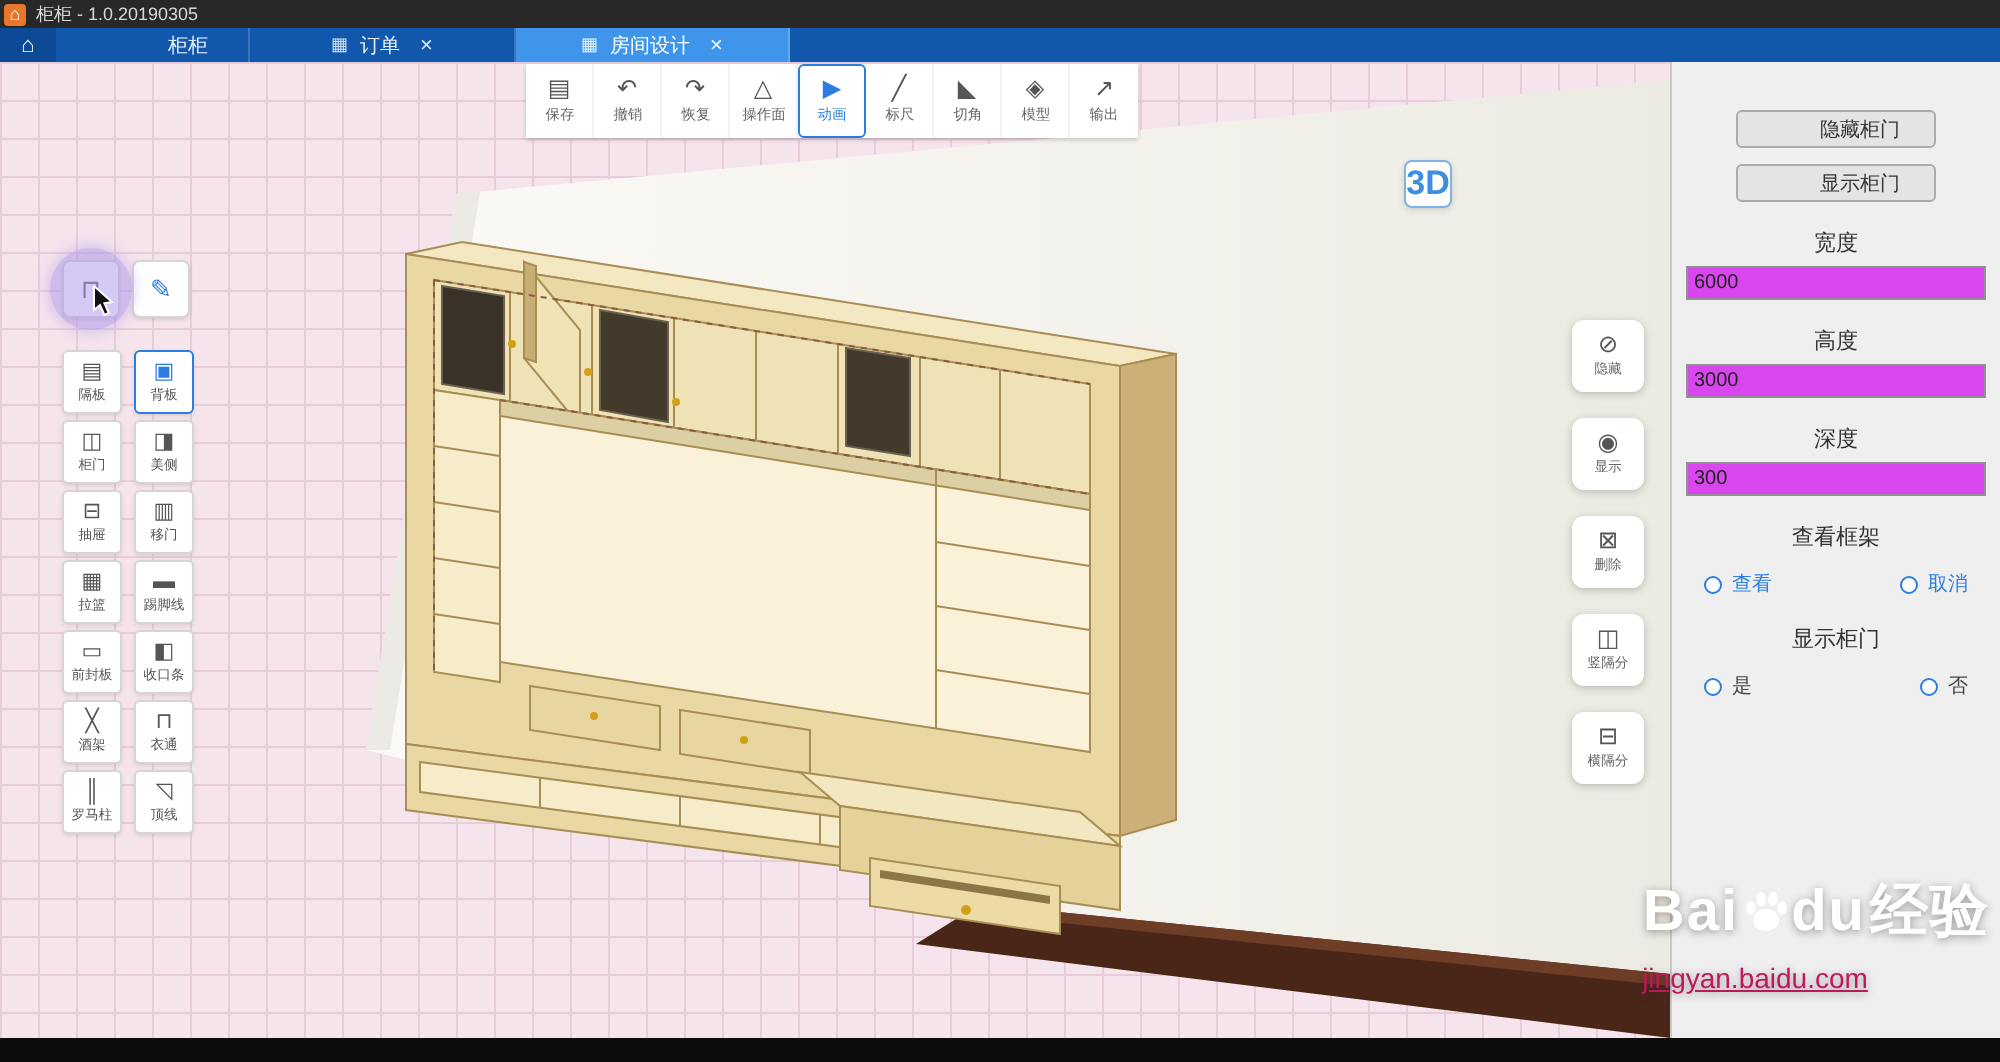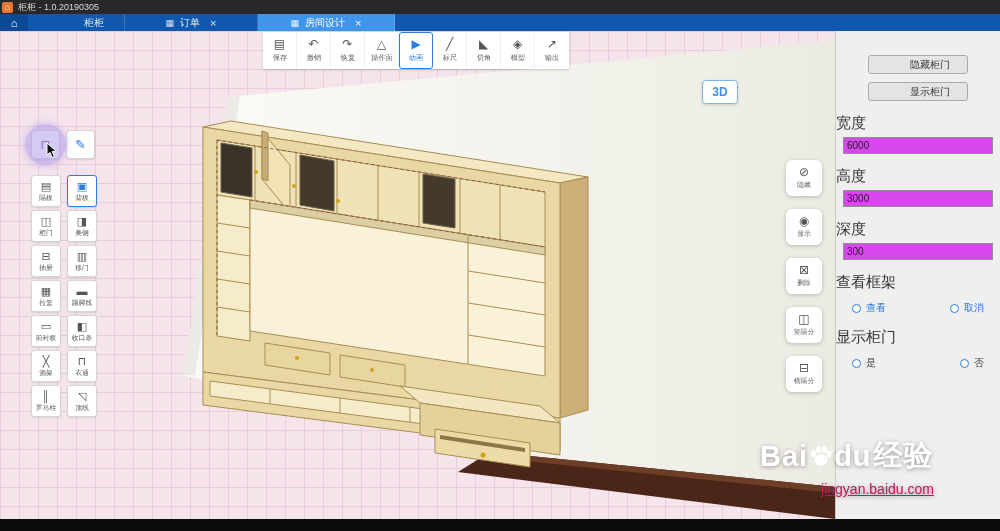--- a/index.html
+++ b/index.html
@@ -60,58 +60,58 @@
   .lt-grid { display:grid; grid-template-columns:30px 30px; gap:3px 6px; }
   .gbtn { height:32px; background:#fff; border:1px solid #d5d5d5; border-radius:3px;
           display:flex; flex-direction:column; align-items:center; justify-content:center;
           box-shadow:0 1px 2px rgba(0,0,0,.1); }
   .gico { font-size:11px; color:#555; line-height:12px; }
   .glabel { font-size:8px; color:#555; transform:scale(.85); white-space:nowrap; }
   .gbtn.sel { border-color:#2b7de0; }
   .gbtn.sel .gico { color:#2b7de0; }
 
   
-  .badge3d { position:absolute; left:702px; top:49px; width:36px; height:24px; background:#fff;
-             border:1px solid #7fb3e8; border-radius:4px; color:#3f8fe0; font-size:12px;
+  .badge3d { position:absolute; left:702px; top:49px; width:24px; height:24px; background:#fff;
+             border:1px solid #7fb3e8; border-radius:4px; color:#3f8fe0; font-size:17px;
              font-weight:bold; display:flex; align-items:center; justify-content:center;
              box-shadow:0 1px 3px rgba(0,0,0,.15); z-index:4; }
 
   
   .float-tools { position:absolute; left:786px; top:129px; display:flex; flex-direction:column;
                  gap:13px; z-index:4; }
   .fbtn { width:36px; height:36px; background:#fff; border-radius:6px;
           box-shadow:0 1px 4px rgba(0,0,0,.22); display:flex; flex-direction:column;
           align-items:center; justify-content:center; }
   .fico { font-size:12px; color:#555; line-height:13px; }
   .flabel { font-size:8px; color:#666; transform:scale(.85); white-space:nowrap; }
 
   
   .right-panel { position:absolute; left:835px; top:31px; width:165px; height:488px;
                  background:#efefef; border-left:1px solid #c9c9c9; z-index:3; }
   .rp-btn { display:block; margin:0 auto; width:100px; height:19px; background:#e4e4e4;
             border:1px solid #ababab; border-radius:3px; font-size:10px; color:#333;
             text-align:center; font-family:inherit;padding-left:24px; }
   .rp-btn.b1 { margin-top:24px; }
   .rp-btn.b2 { margin-top:8px; }
-  .rp-label { margin-top:13px; text-align:left; font-size:15px; color:#333; }
+  .rp-label { margin-top:13px; text-align:center; font-size:11px; color:#333; }
   .rp-input { display:block; margin:4px auto 0; width:150px; height:17px; border:1px solid #909090;
               background:#d946ef; font-size:10px; padding:0 3px; color:#222; font-family:inherit; }
   .rp-radio-row { display:flex; justify-content:space-between; padding:0 16px; margin-top:9px; }
   .radio { display:inline-flex; align-items:center; gap:5px; font-size:10px; color:#2b7de0;justify-content:center; }
   .radio .circ { width:9px; height:9px; border:1px solid #2b7de0; border-radius:50%; background:#fff; }
   .wire .radio { color:#444; }
 
   
   .bottombar { position:absolute; left:0; bottom:0; width:1000px; height:12px; background:#0c0c0c; z-index:7; }
 
   
   .watermark { position:absolute; left:760px; top:436px; width:235px; text-align:center; color:#fff;
                z-index:5; text-shadow:0 1px 4px rgba(60,40,50,.45); pointer-events:none; }
   .wm-brand { font-size:29px; font-weight:bold; letter-spacing:1px; display:flex;
-              align-items:center; justify-content:flex-start; gap:2px; }
+              align-items:center; justify-content:flex-end; gap:2px; }
   .wm-url { font-size:14px; margin-top:5px; color:#be185d;text-decoration:underline; }
 </style>
 </head>
 <body>
 
 <div class="app">
 
   <div class="titlebar">
     <span class="home-ico">⌂</span>
     <span class="title-text">柜柜 - 1.0.20190305</span>

